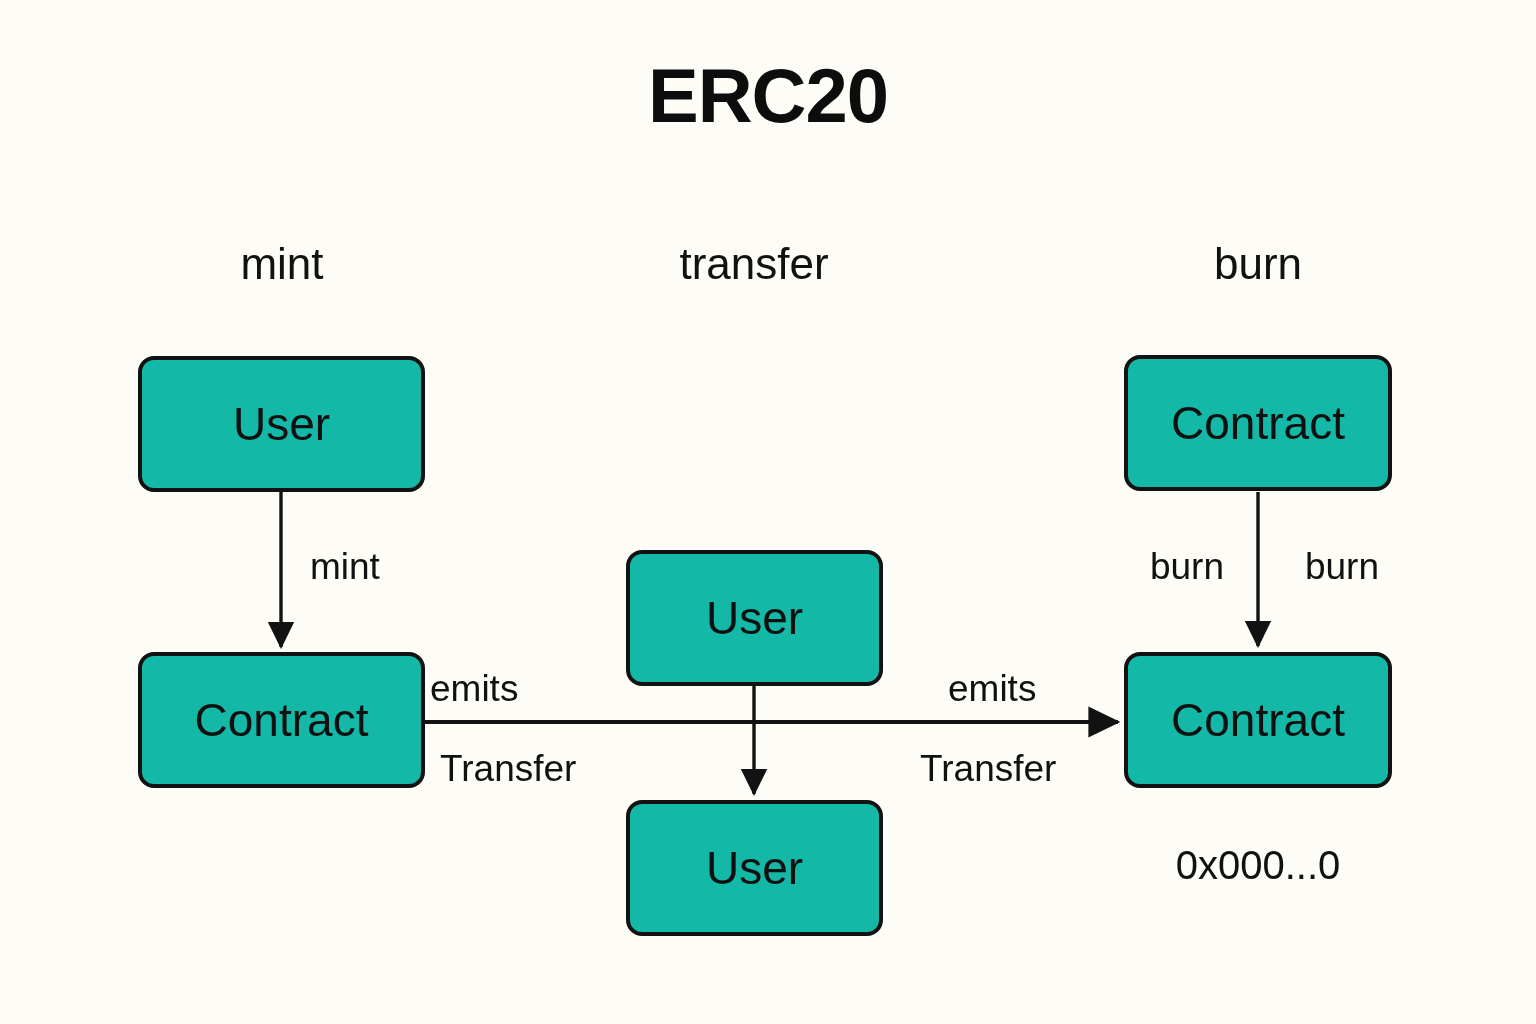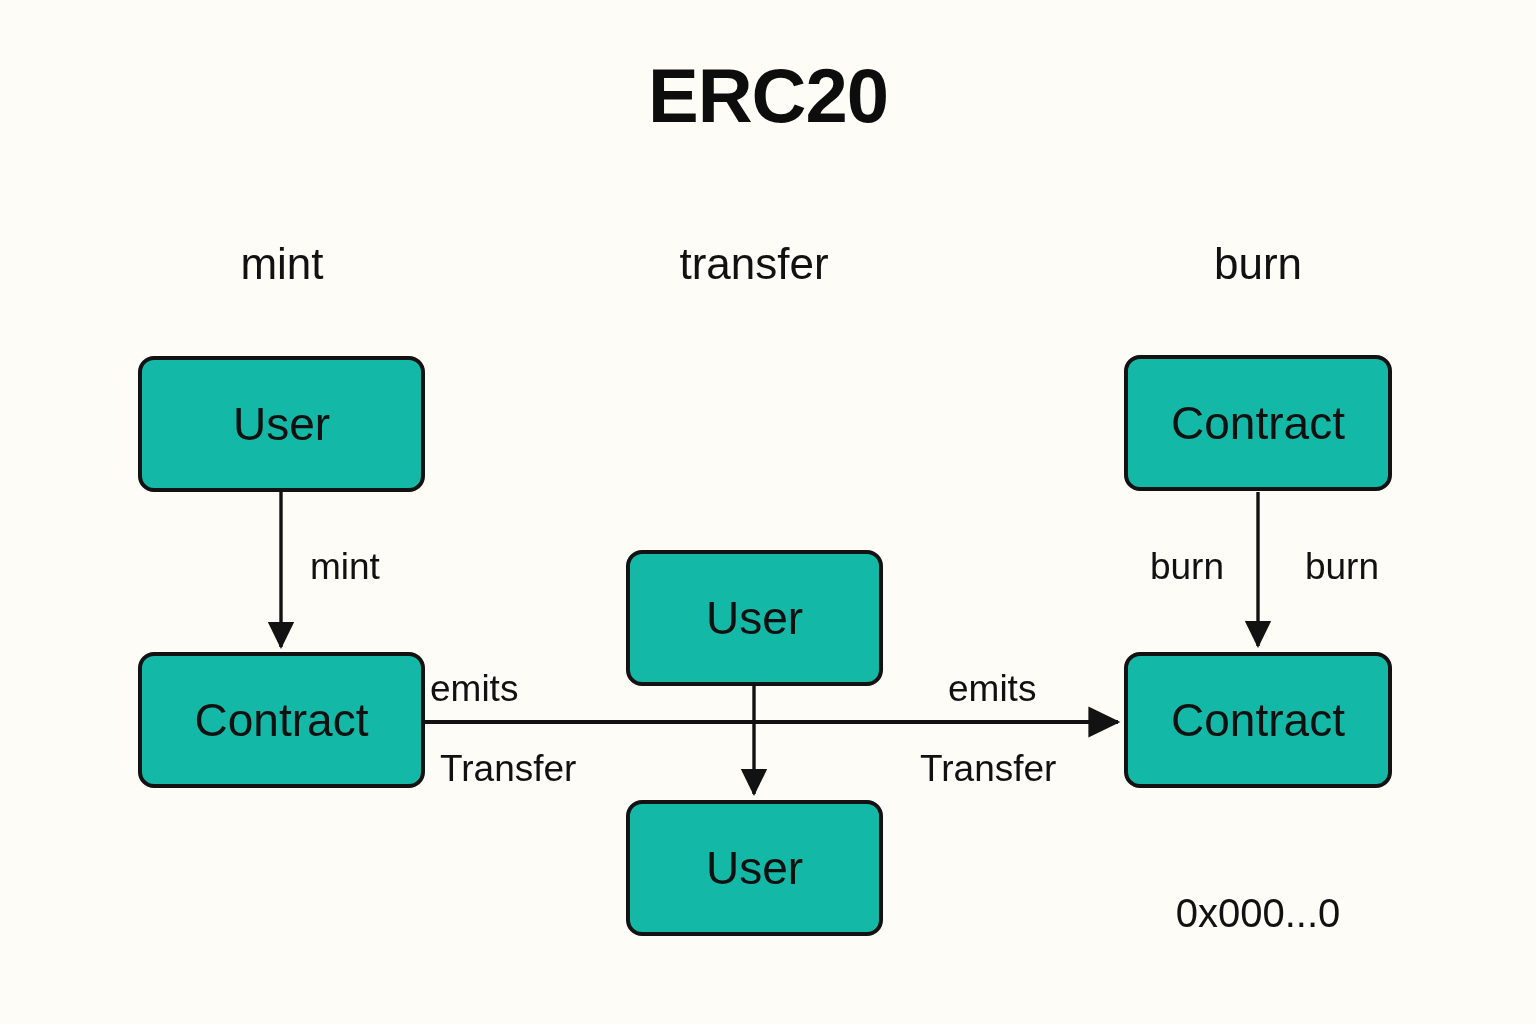--- a/index.html
+++ b/index.html
@@ -75,21 +75,20 @@
     text-align: center;
   }
 
   .addr-label {
     position: absolute;
     font-size: 40px;
     color: #111111;
     line-height: 1;
     white-space: nowrap;
     text-align: center;
-    margin-top: 48px;
   }
 </style>
 </head>
 <body>
 
 <div id="canvas">
 
   <div class="title">ERC20</div>
 
   <div class="col-head" style="left:140px; top:242px; width:284px;">mint</div>

